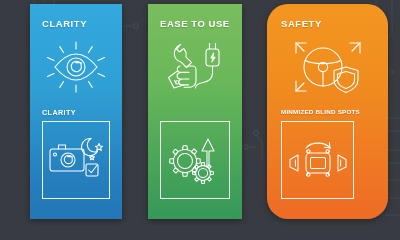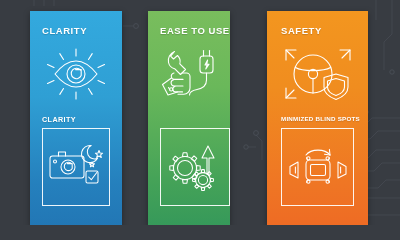--- a/index.html
+++ b/index.html
@@ -8,31 +8,31 @@
     background:#383c42;
     font-family:"Liberation Sans",sans-serif;
     position:relative;
   }
   #bg-layer{position:absolute;inset:0;}
   #bg-layer svg{display:block;width:400px;height:225px;}
 
   .cards{position:absolute;left:0;top:0;width:400px;height:225px;}
 
   .card{
-    position:absolute;top:11px;height:215px;width:92px;
+    position:absolute;top:4px;height:215px;width:92px;
     box-sizing:border-box;
     box-shadow:0 2px 6px rgba(0,0,0,0.35);
     overflow:hidden;
     text-decoration:underline;
   }
   .card.blue  {left:30px;  background:linear-gradient(180deg,#33a9de 0%,#2f9fd4 40%,#2580bd 80%,#2277b5 100%);}
   .card.green {left:148px; background:linear-gradient(180deg,#79bd5d 0%,#6ab85a 35%,#44a258 80%,#36995a 100%);}
   .card.orange{left:267px; background:linear-gradient(180deg,#f3961f 0%,#f08d1f 35%,#ef7624 80%,#ee6b24 100%);}
-  .card.green {width:82px;padding-left:40px;}
-  .card.orange{width:101px;}
+  .card.green {width:94px;padding-left:40px;}
+  .card.orange{width:121px;border-radius:21px;}
 
   .card-title{
     position:absolute;left:12px;top:14px;
     color:#ffffff;font-size:9.5px;font-weight:bold;letter-spacing:.55px;
     text-shadow:0 1px 1px rgba(0,0,0,0.18);
     white-space:nowrap;
   }
   .card.orange .card-title{left:14px;}
 
   .hero-icon{

